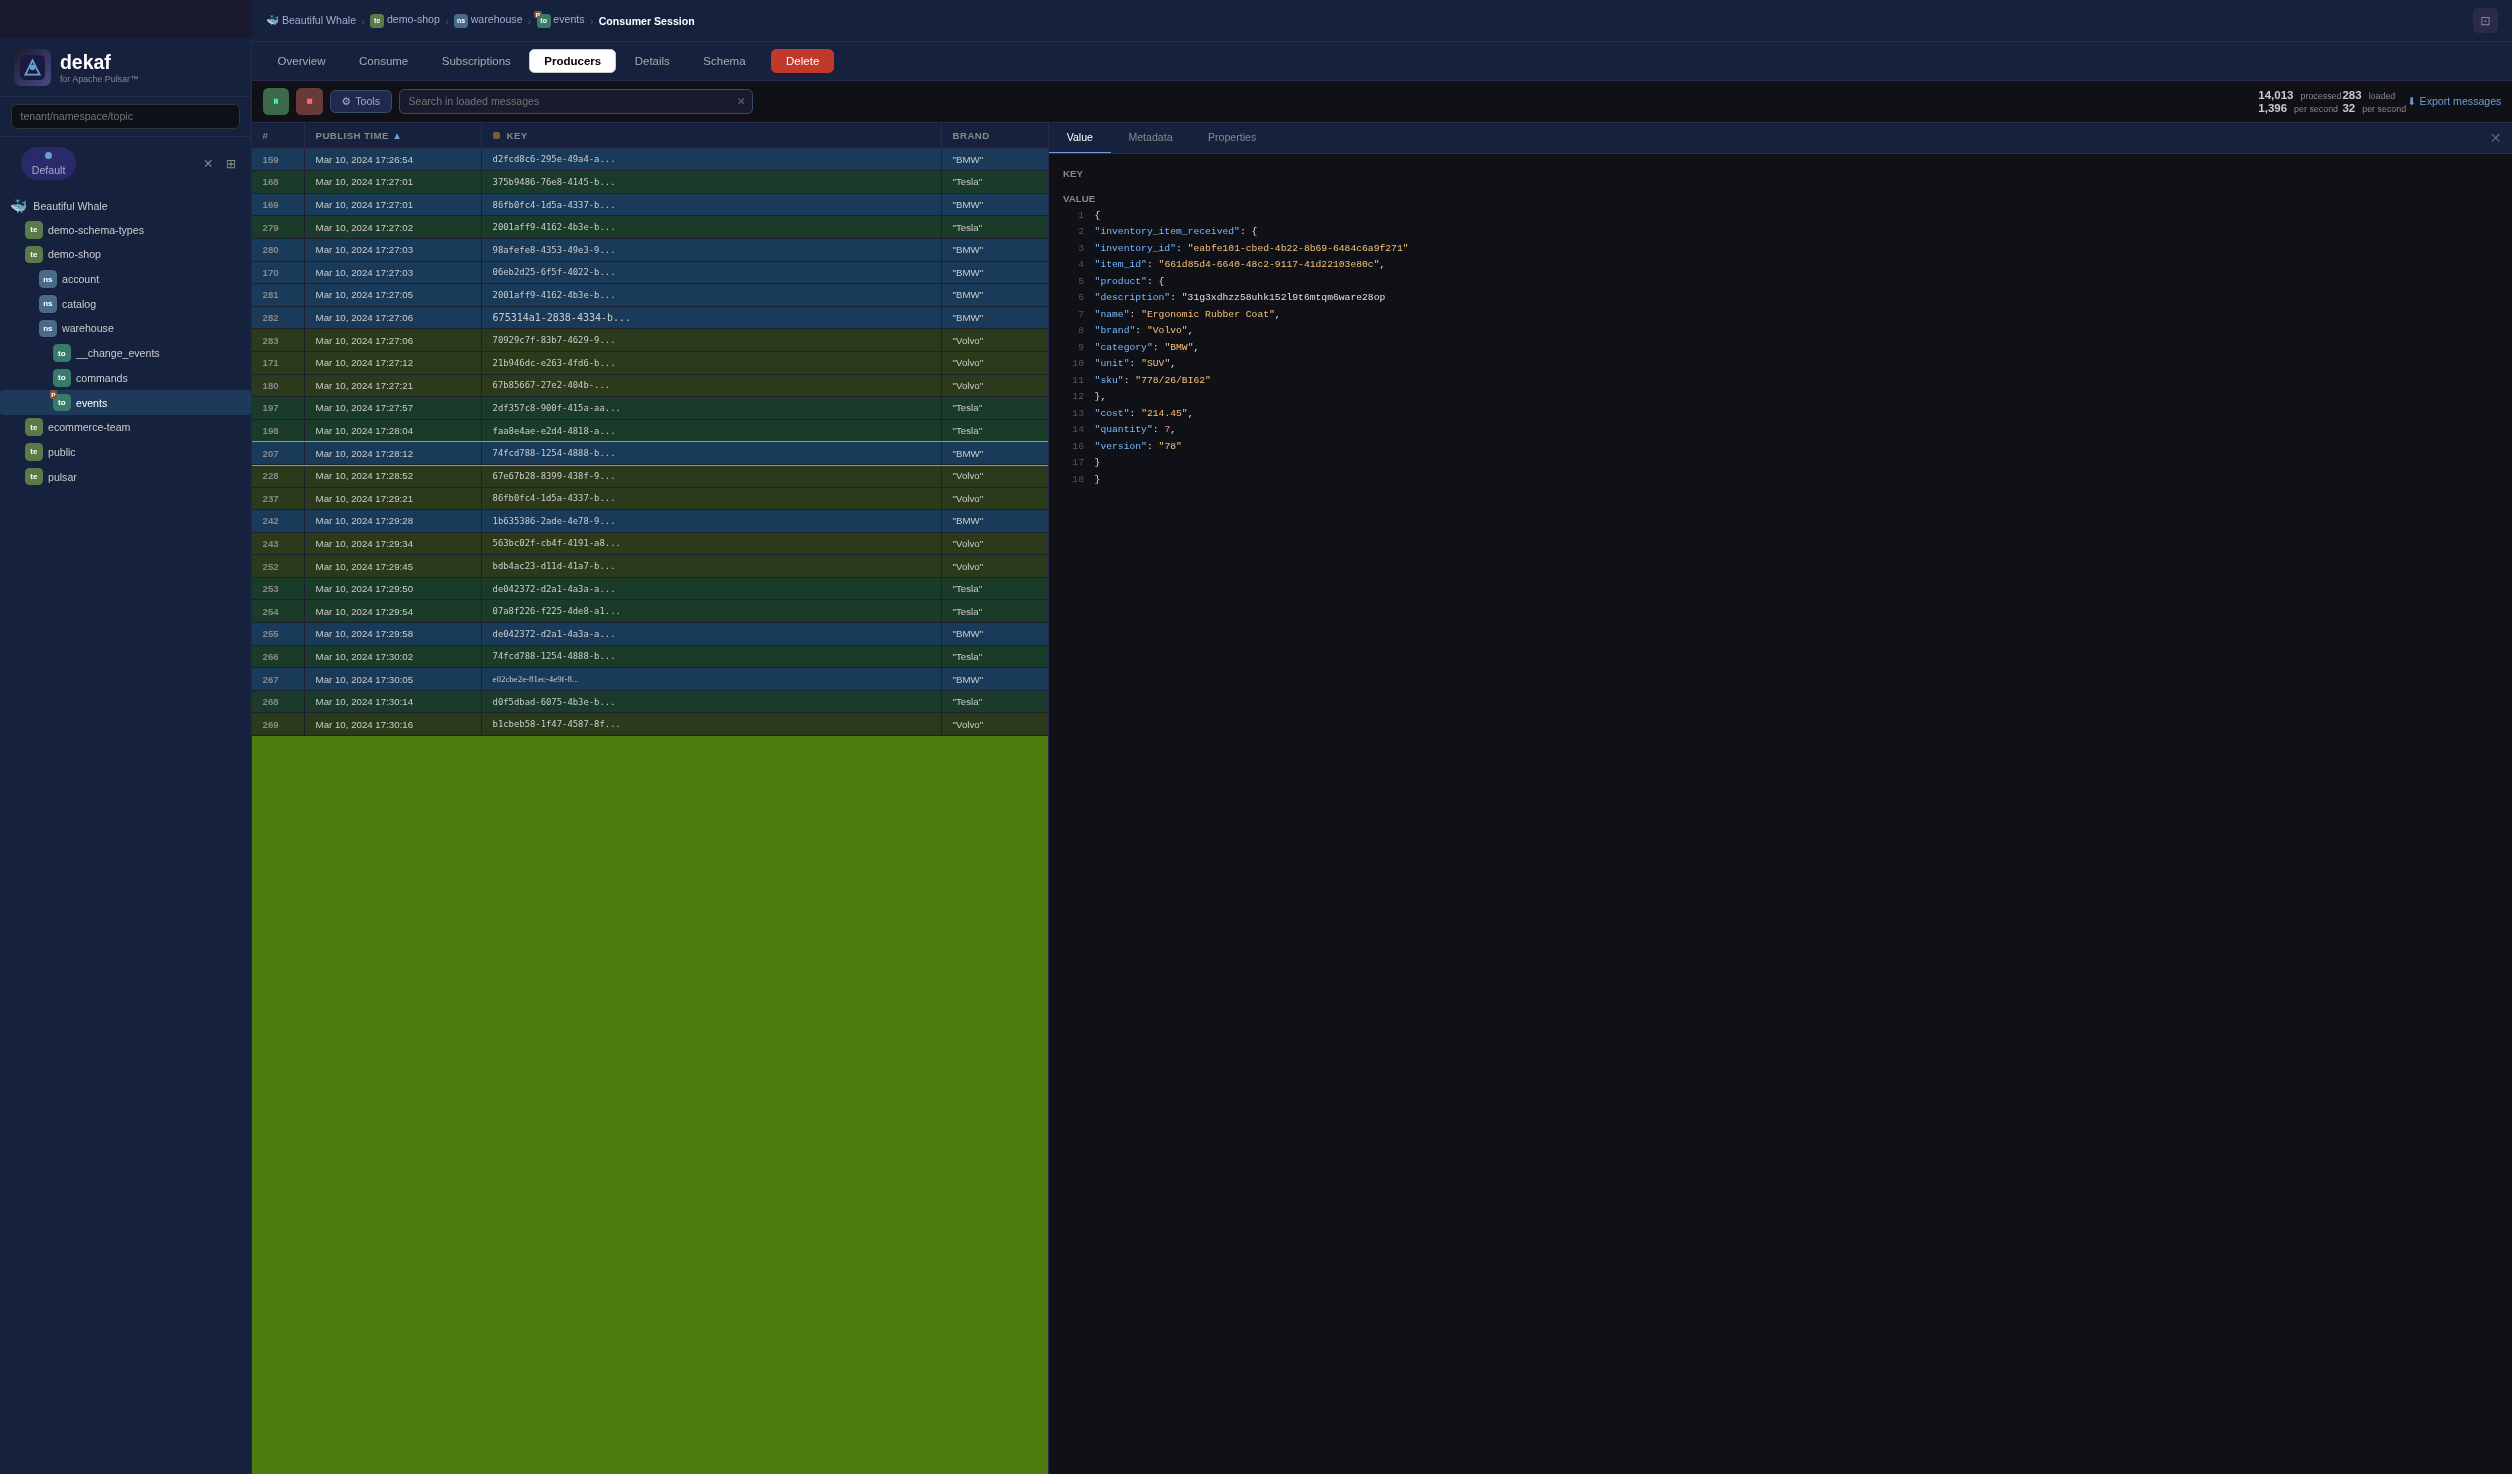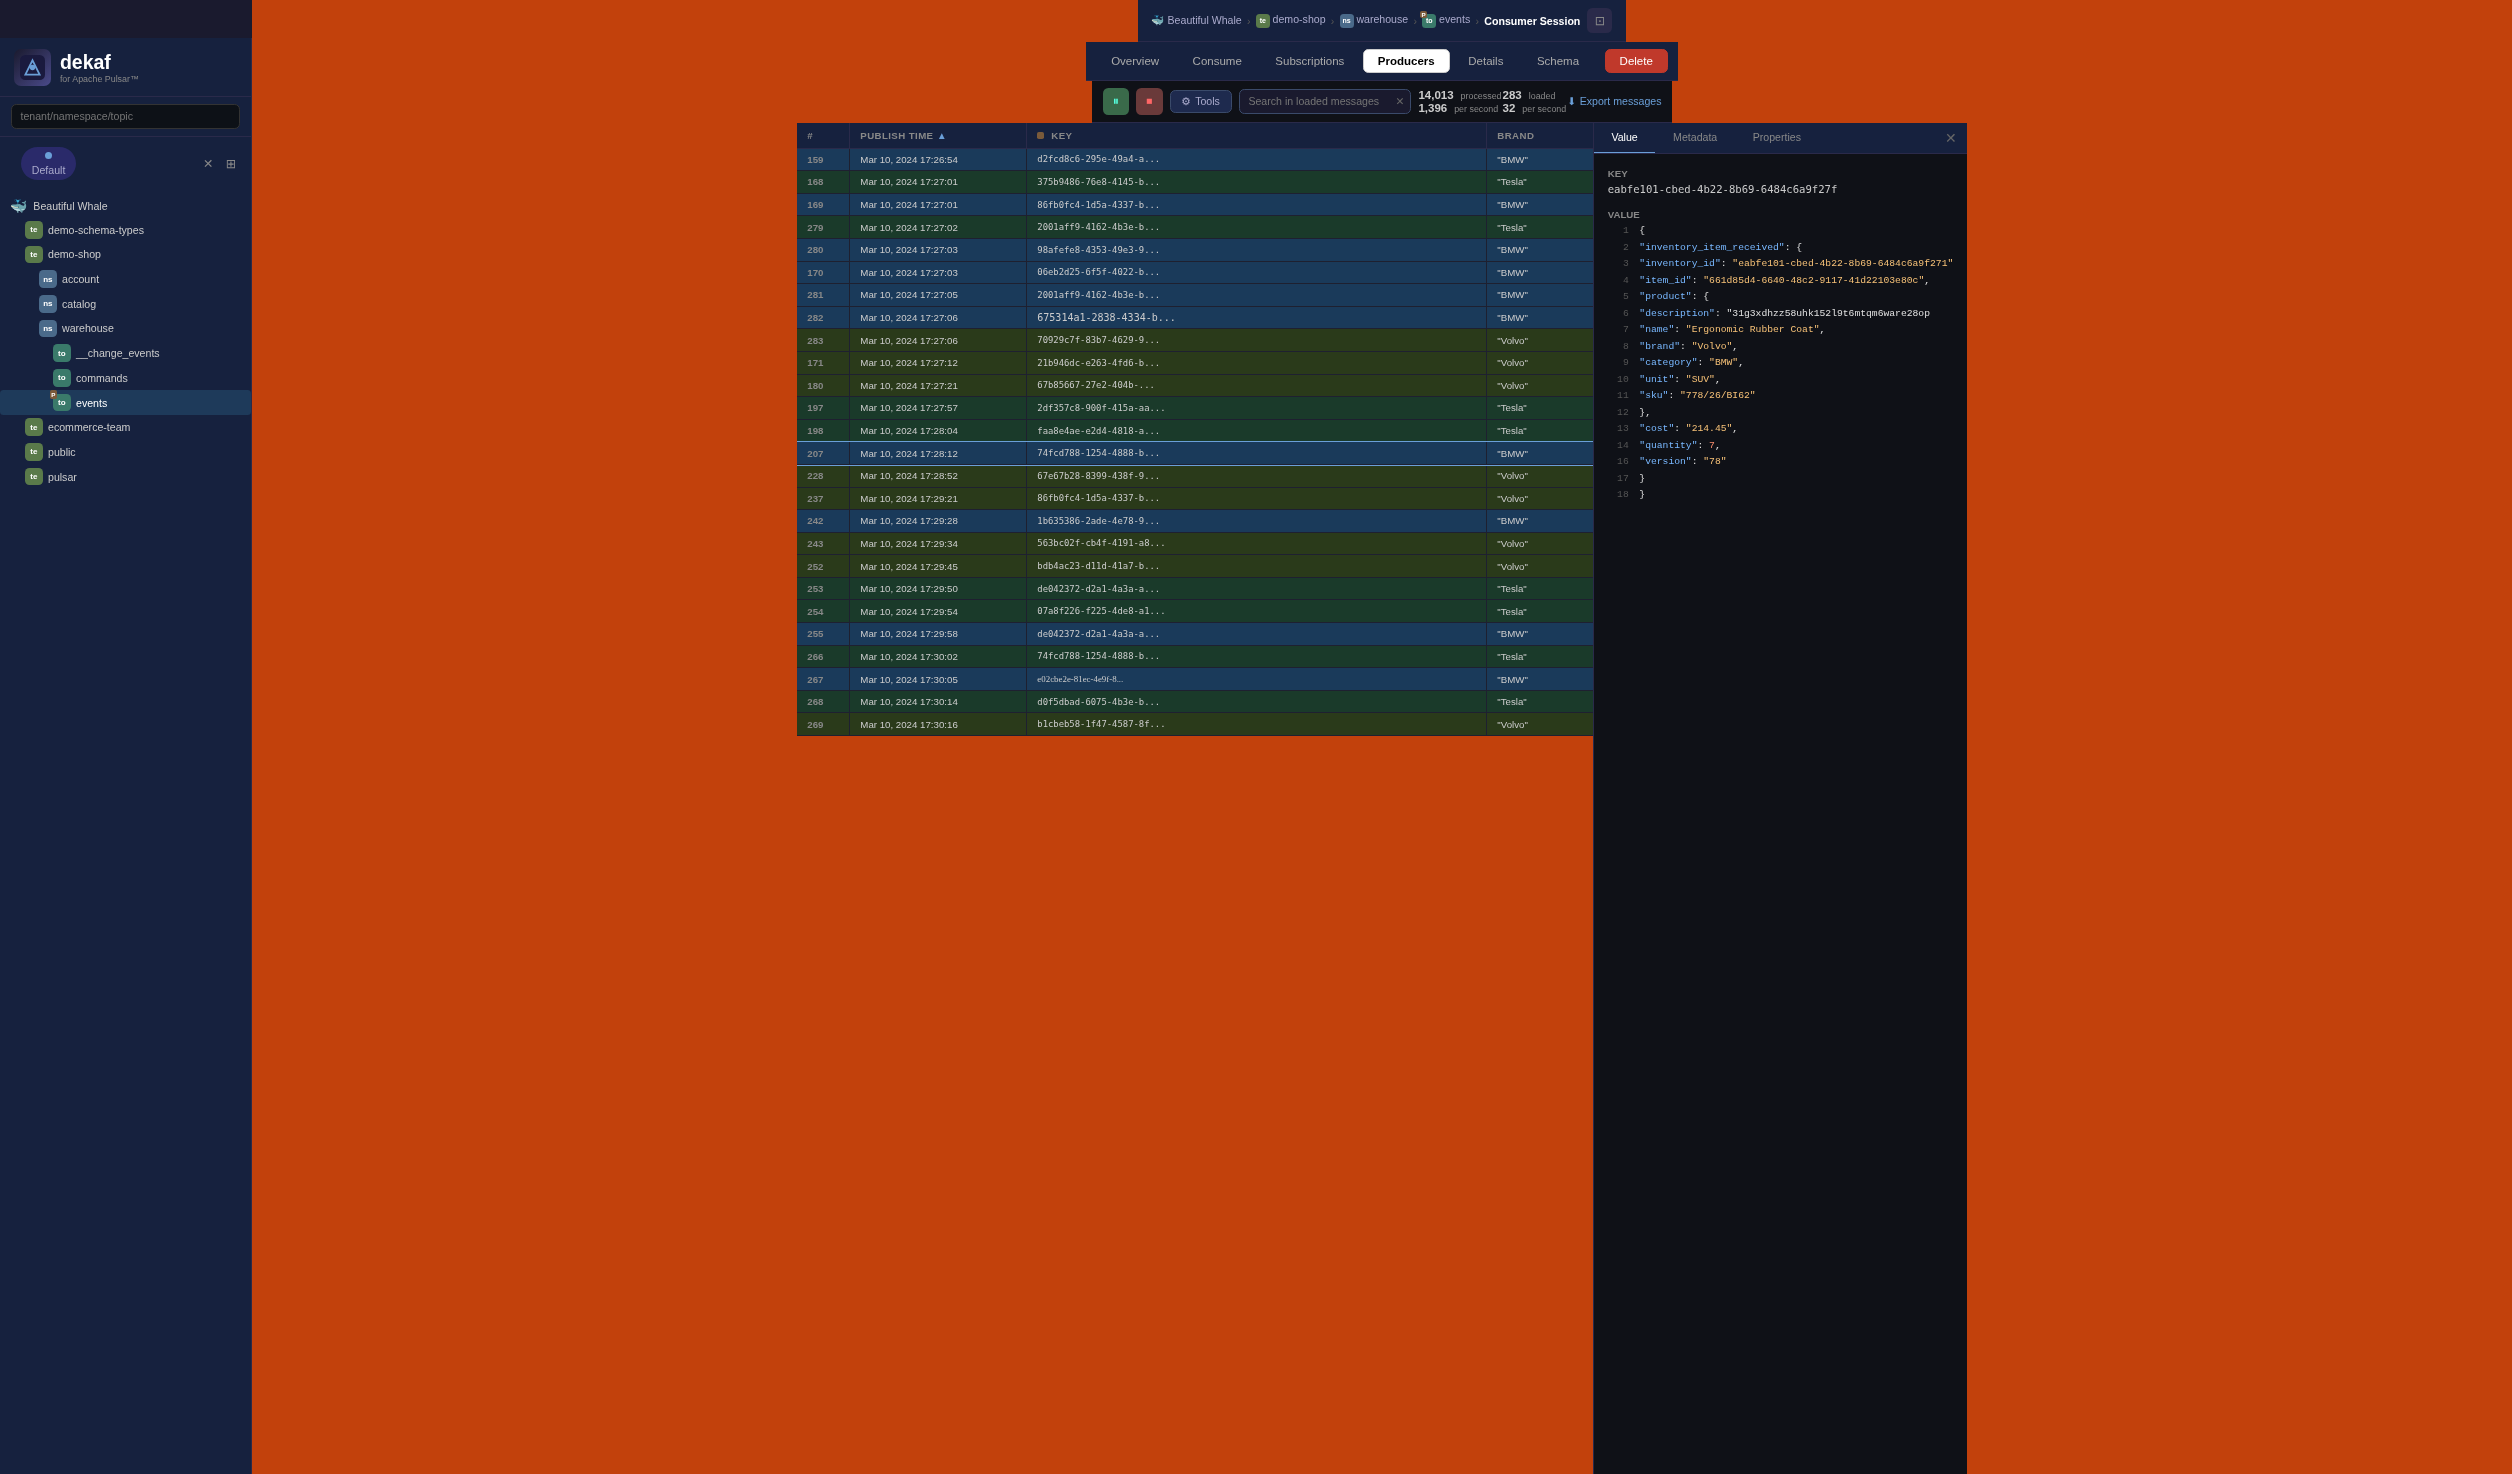--- a/index.html
+++ b/index.html
@@ -24,21 +24,21 @@
     .badge-te { background: #5a7a4a; }
     .badge-ns { background: #4a6a8a; }
     .badge-to { background: #3a7a6a; }
     .tree-item .label { font-size: 10.6px; color: #ccc; }
     .tree-item.indent1 { padding-left: 25px; }
     .tree-item.indent2 { padding-left: 39px; }
     .tree-item.indent3 { padding-left: 53px; }
     .tree-item.active .label { color: #fff; }
 
     
-    #main { flex: 1; display: flex; flex-direction: column; overflow: hidden; background: #c2410c; align-items: center; }
+    #main { flex: 1; display: flex; flex-direction: column; overflow: hidden; background: #4d7c0f; }
 
     
     #topbar { height: 42px; background: #16213e; border-bottom: 0.9px solid #2a2a4a; display: flex; align-items: center; padding: 0 14px; gap: 7px; flex-shrink: 0; }
     .breadcrumb { display: flex; align-items: center; gap: 5.3px; font-size: 10.6px; color: #888; flex: 1; }
     .breadcrumb .sep { color: #555; }
     .breadcrumb .item { color: #aac; }
     .breadcrumb .item.active { color: #fff; font-weight: 600; }
     .breadcrumb .badge-sm { width: 14px; height: 14px; border-radius: 3.5px; display: inline-flex; align-items: center; justify-content: center; font-size: 7px; font-weight: 700; color: #fff; }
     .topbar-icon { width: 25px; height: 25px; border-radius: 5.3px; background: #2a2a4a; display: flex; align-items: center; justify-content: center; color: #888; font-size: 12.4px; cursor: pointer; margin-left: auto; }
 
@@ -425,21 +425,20 @@
     <div id="detail-panel">
       <div class="detail-header" id="detail-tabs">
           <div class="detail-tab active">Value</div>
           <div class="detail-tab">Metadata</div>
           <div class="detail-tab">Properties</div>
           <div class="detail-close">✕</div>
         </div>
       <div class="detail-content">
         <div class="detail-section">
           <div class="detail-label">Key</div>
-          <div class="detail-value">eabfe101-cbed-4b22-8b69-6484c6a9f27f</div>
         </div>
         <div class="detail-section">
           <div class="detail-label">Value</div>
           <div class="code-block" id="code-block">
               <div class="code-line">
                 <span class="line-num">1</span>
                 <span>{</span>
               </div>
               <div class="code-line">
                 <span class="line-num">2</span>

